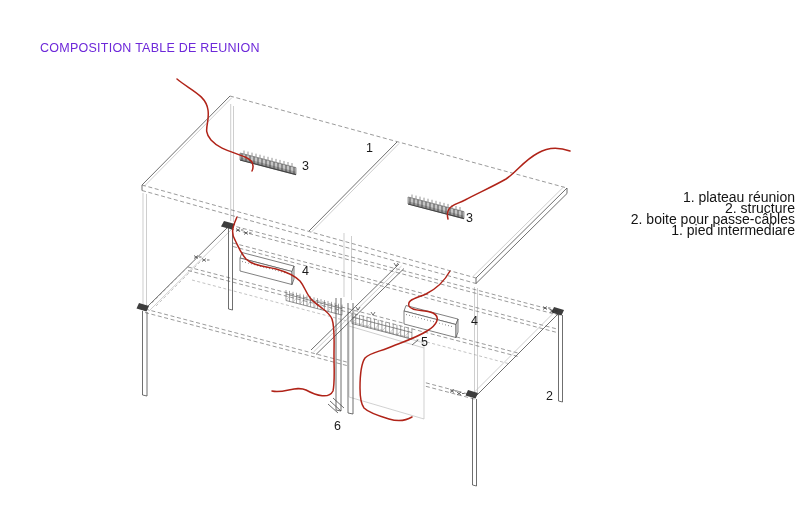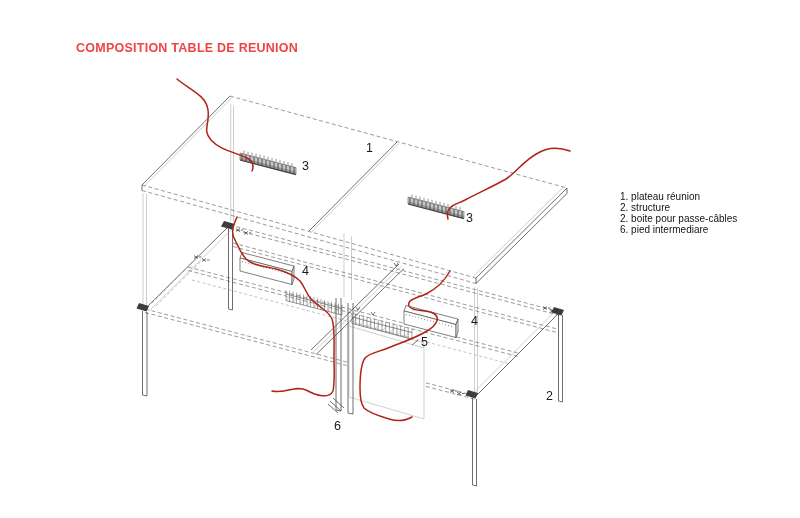--- a/index.html
+++ b/index.html
@@ -2,27 +2,26 @@
 <html><head>
 <meta charset="utf-8">
 <style>
   html,body{margin:0;padding:0;background:#e8e8e8;}
   .page{
     position:relative;width:800px;height:518px;background:#ffffff;
     font-family:"Liberation Sans",sans-serif;overflow:hidden;margin:0 auto;
   }
   .title{
     position:absolute;left:40px;top:41px;
-    font-size:12.5px;font-weight:bold;letter-spacing:.25px;color:#ef4444;
+    font-size:12.5px;font-weight:normal;letter-spacing:.25px;color:#6d28d9;
     white-space:nowrap;
-    margin-left:36px;
   }
   .legend{
     position:absolute;left:620px;top:192px;width:175px;
-    font-size:10px;line-height:10.9px;color:#141414;
+    font-size:14px;line-height:10.9px;color:#141414;text-align:right;
   }
   .legend div{white-space:nowrap;}
   svg.drawing{position:absolute;left:0;top:0;}
   
   .ln   {stroke:#4a4a4a;stroke-width:.8;fill:none;}
   .lnlt {stroke:#b9b9b9;stroke-width:.7;fill:none;}
   .dash {stroke:#6e6e6e;stroke-width:.7;fill:none;stroke-dasharray:4 2.6;}
   .dashlt{stroke:#9a9a9a;stroke-width:.6;fill:none;stroke-dasharray:3 2.4;}
   .cable{stroke:#b02318;stroke-width:1.5;fill:none;stroke-linecap:round;}
   .num  {font-size:12.5px;fill:#1a1a1a;}
@@ -32,21 +31,21 @@
 <body>
 
 <div class="page">
 
   <div class="title">COMPOSITION TABLE DE REUNION</div>
 
   <div class="legend">
     <div>1. plateau réunion</div>
     <div>2. structure</div>
     <div>2. boite pour passe-câbles</div>
-    <div>6. pied intermediare</div>
+    <div>1. pied intermediare</div>
   </div>
 
   <svg class="drawing" width="800" height="518" viewBox="0 0 800 518">
 
     <defs>
 
       <g id="comb">
         <path d="M0,0 H56 V7 H0 Z" fill="#c6c6c6" stroke="#666" stroke-width="0.6"></path>
         <path d="M0,4.2 H56 V7 H0 Z" fill="#9b9b9b" stroke="none"></path>
         <g stroke="#3e3e3e" stroke-width="0.8">

